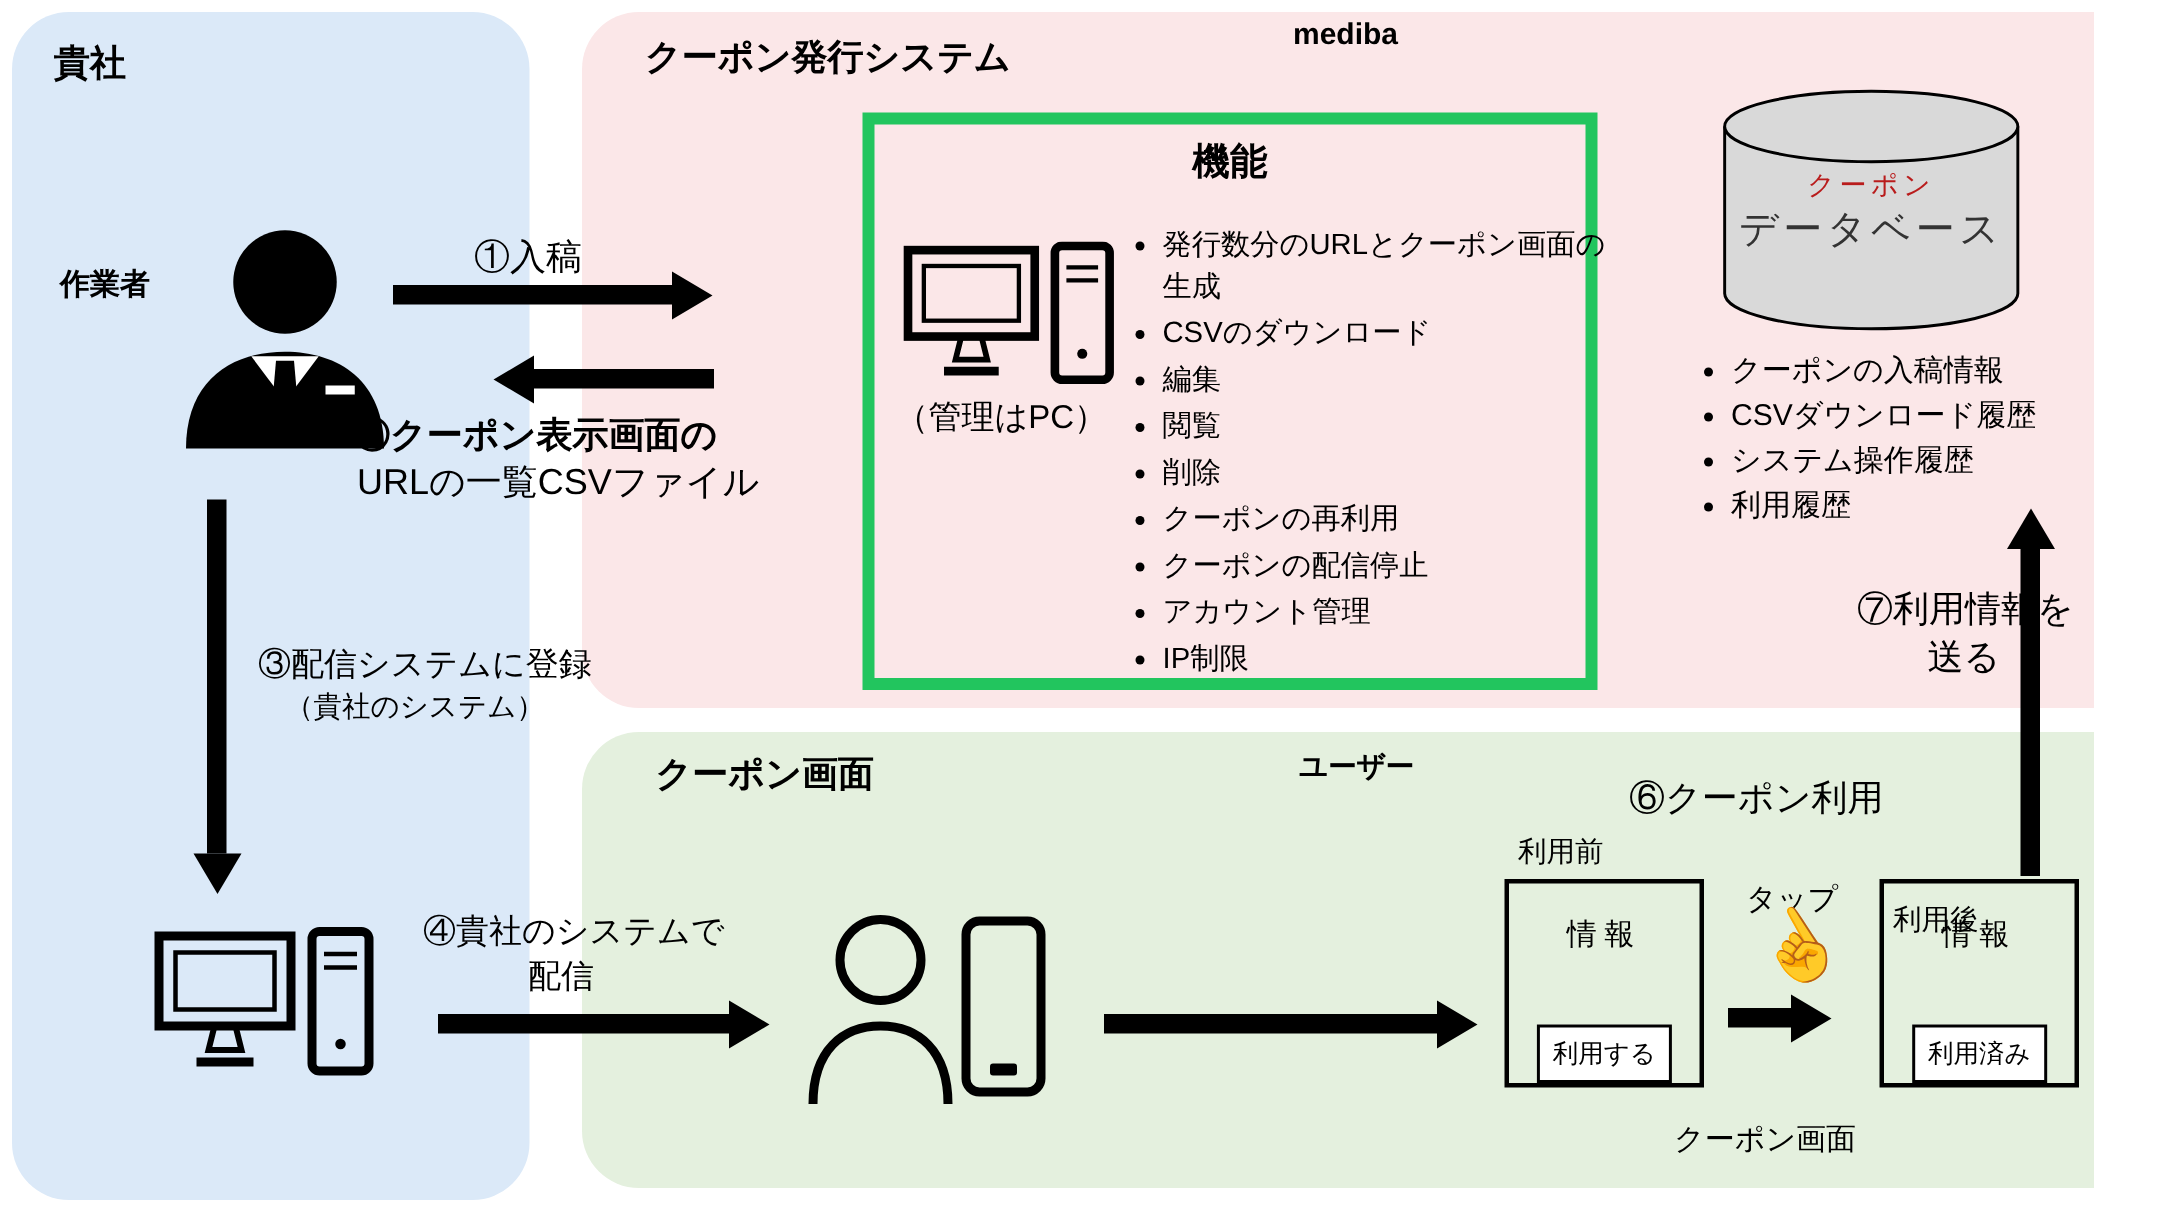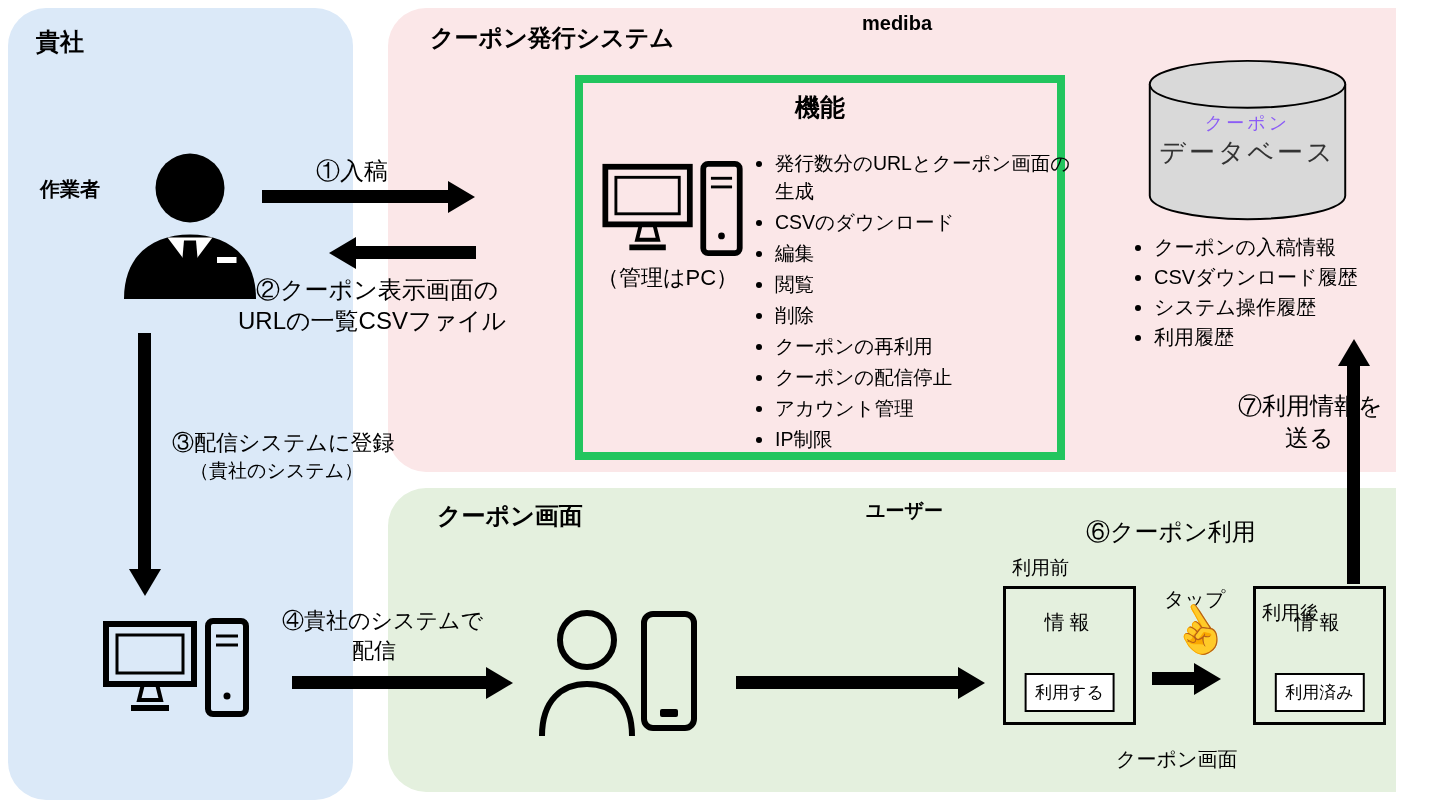--- a/index.html
+++ b/index.html
@@ -34,31 +34,31 @@
 
   
   #functions-box { position:absolute; left:575px; top:75px; width:490px; height:385px; border:8px solid #22c55e; box-sizing:border-box; }
   #functions-title { margin:8px 0 0 0; text-align:center; font-size:25px; font-weight:bold; }
   #functions-list { position:absolute; left:170px; top:66px; width:300px; margin:0; padding:0 0 0 22px; }
   #functions-list li { font-size:19.5px; line-height:28px; margin-bottom:3px; }
   #functions-pc-caption { position:absolute; left:14px; top:180px; font-size:22px; white-space:nowrap; }
 
   
   #database { position:absolute; left:1140px; top:55px; width:215px; height:172px; }
-  #db-name-small { position:absolute; left:0; top:56px;  width:215px; text-align:center; font-size:18px; letter-spacing:3px; color:#8b5cf6; }
+  #db-name-small { position:absolute; left:0; top:56px;  width:215px; text-align:center; font-size:18px; letter-spacing:3px; color:#b91c1c; }
   #db-name-large { position:absolute; left:0; top:80px;  width:215px; text-align:center; font-size:26px; letter-spacing:3px; color:#333; }
   #database-list { position:absolute; left:1132px; top:232px; width:300px; margin:0; padding:0 0 0 22px; }
   #database-list li { font-size:20px; line-height:30px; }
 
   
   .phone-screen { position:absolute; width:133px; height:139px; border:3px solid #000; box-sizing:border-box; }
   #screen-before { left:1003px; top:586px; }
   #screen-after  { left:1253px; top:586px; }
   .screen-info { margin-top:20px; text-align:center; font-size:20px; letter-spacing:5px; }
-  .screen-btn { position:absolute; left:50%; transform:translateX(-50%); bottom:10px;
+  .screen-btn { position:absolute; left:50%; transform:translateX(-50%); bottom:0;
       border:2px solid #000; background:#fff; font-size:17px; padding:6px 9px; white-space:nowrap;
       font-family:"Liberation Sans", sans-serif;text-align:center; }
 
   #tap-icon { position:absolute; left:1170px; top:604px; font-size:46px; transform:rotate(-32deg); }
 </style>
 </head>
 <body>
 
 <div class="stage">
 
@@ -80,21 +80,21 @@
       <polygon points="33,59 48,79 63,59" fill="#fff"></polygon>
       <path d="M44 61 L52 61 L54 84 L48 91 L42 84 Z" fill="#000"></path>
       <rect x="66" y="72" width="13" height="4" fill="#fff"></rect>
     </svg>
   </div>
 
   <div class="ar ar-right" style="left:262px; top:190px; width:186px;"></div>
   <div class="txt" style="left:316px; top:155px; font-size:24px;">①入稿</div>
 
   <div class="ar ar-left" style="left:356px; top:246px; width:120px;"></div>
-  <div class="txt" style="left:256px; top:274px; font-size:24px;">②クーポン表示画面の</div>
+  <div class="txt" style="left:236px; top:274px; font-size:24px;font-weight:bold;">②クーポン表示画面の</div>
   <div class="txt" style="left:238px; top:305px; font-size:24px;">URLの一覧CSVファイル</div>
 
   <div class="ar ar-down" style="left:138px; top:333px; height:236px;"></div>
   <div class="txt" style="left:172px; top:428px; font-size:22px;">③配信システムに登録</div>
   <div class="txt" style="left:190px; top:458px; font-size:19px;">（貴社のシステム）</div>
 
   <div class="icon" style="left:102px; top:618px; width:150px; height:100px;">
     <svg width="150" height="100" viewBox="0 0 150 100">
       <rect x="4" y="6" width="88" height="60" fill="none" stroke="#000" stroke-width="6"></rect>
       <rect x="15" y="17" width="66" height="38" fill="none" stroke="#000" stroke-width="3"></rect>

